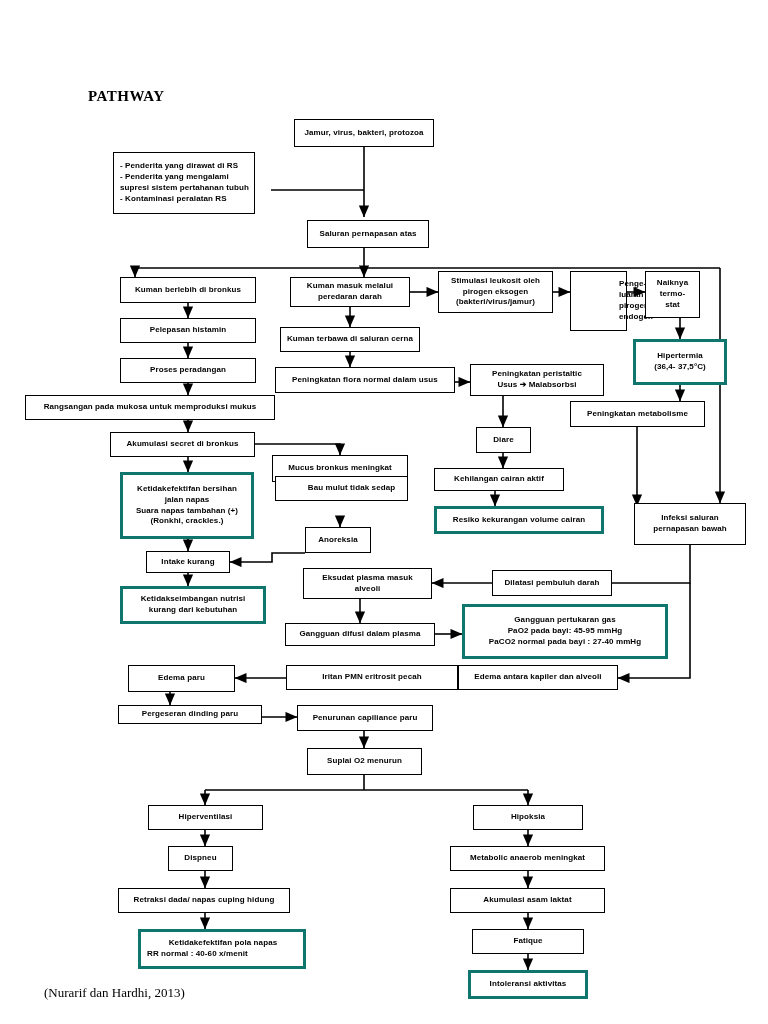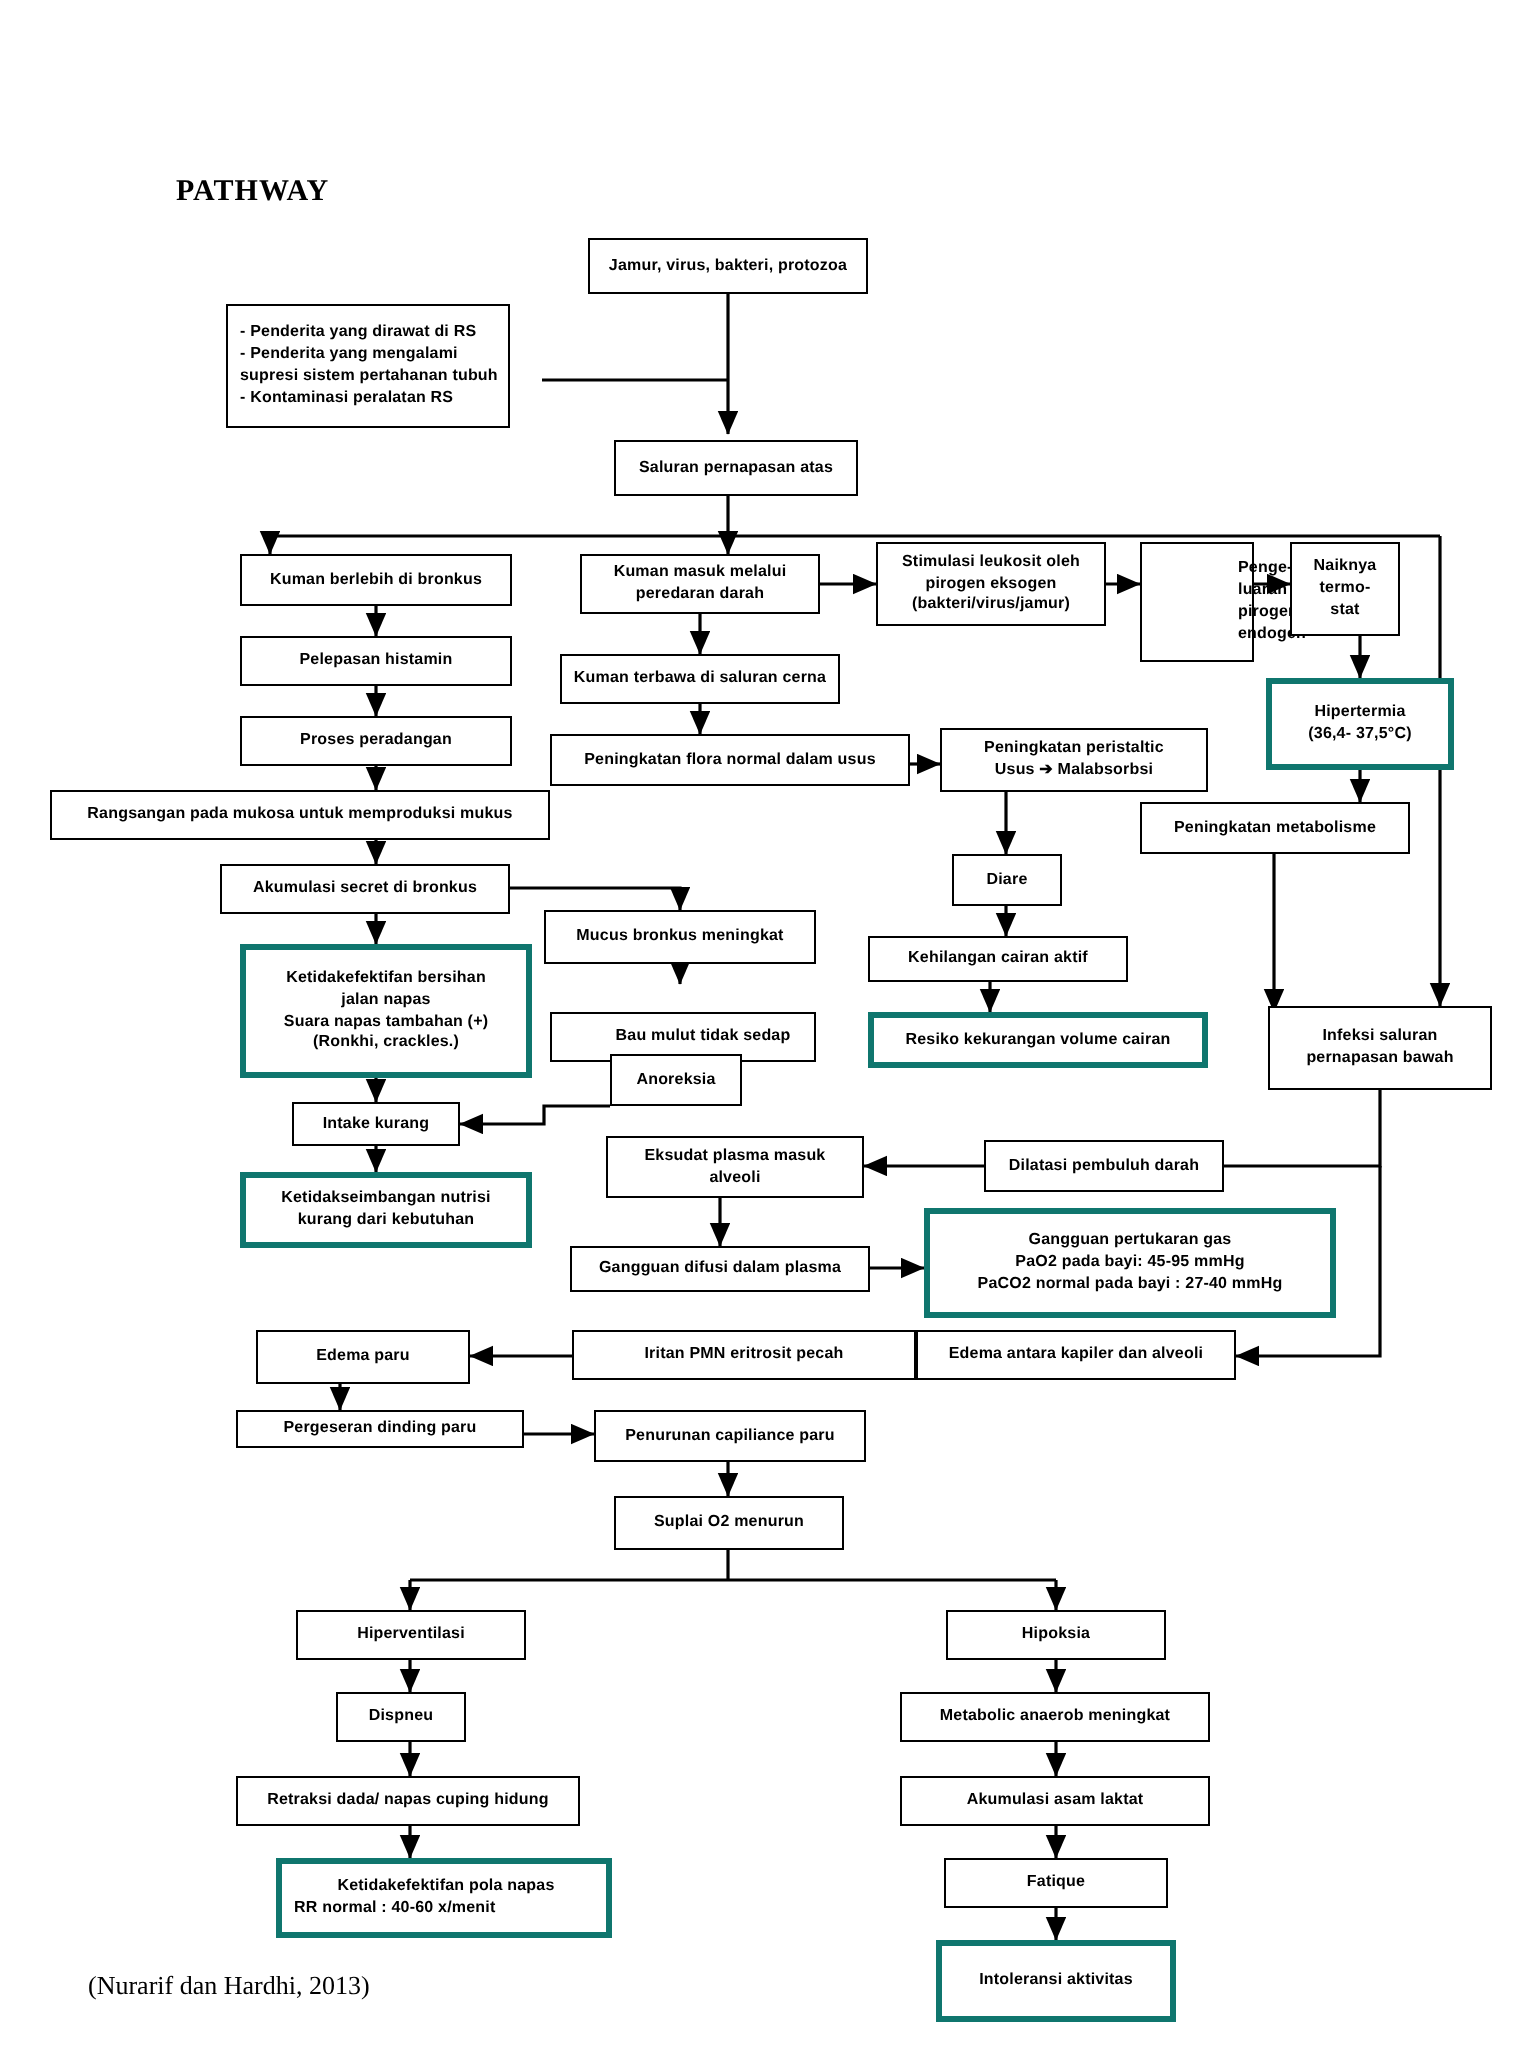--- a/index.html
+++ b/index.html
@@ -193,21 +193,21 @@
         <span class="ln">Rangsangan pada mukosa untuk memproduksi mukus</span>
       </div>
   </div>
 
   <div class="node" style="left:110px;top:432px;width:145px;height:25px;">
     <div class="body">
         <span class="ln">Akumulasi secret di bronkus</span>
       </div>
   </div>
 
-  <div class="node bold risk" style="left:120px;top:472px;width:146px;height:67px;">
+  <div class="node bold risk" style="left:120px;top:472px;width:134px;height:67px;">
     <div class="body">
       <span class="ln">Ketidakefektifan bersihan</span>
       <span class="ln">jalan napas</span>
       <span class="ln">Suara napas tambahan (+)</span>
       <span class="ln">(Ronkhi, crackles.)</span>
     </div>
   </div>
 
   <div class="node" style="left:146px;top:551px;width:84px;height:22px;">
     <div class="body">
@@ -310,21 +310,21 @@
       <span class="ln">pernapasan bawah</span>
     </div>
   </div>
 
   <div class="node" style="left:272px;top:455px;width:136px;height:27px;">
     <div class="body">
         <span class="ln">Mucus bronkus meningkat</span>
       </div>
   </div>
 
-  <div class="node" style="left:275px;top:506px;width:133px;height:25px;padding-left:24px;">
+  <div class="node" style="left:275px;top:476px;width:133px;height:25px;padding-left:24px;">
     <div class="body">
         <span class="ln">Bau mulut tidak sedap</span>
       </div>
   </div>
 
   <div class="node" style="left:305px;top:527px;width:66px;height:26px;">
     <div class="body">
         <span class="ln">Anoreksia</span>
       </div>
   </div>
@@ -434,19 +434,19 @@
         <span class="ln">Akumulasi asam laktat</span>
       </div>
   </div>
 
   <div class="node" style="left:472px;top:929px;width:112px;height:25px;">
     <div class="body">
         <span class="ln">Fatique</span>
       </div>
   </div>
 
-  <div class="node bold" style="left:468px;top:970px;width:120px;height:41px;">
+  <div class="node bold" style="left:468px;top:970px;width:120px;height:29px;">
     <div class="body">
         <span class="ln">Intoleransi aktivitas</span>
       </div>
   </div>
 
 </div>
 
 </body></html>

